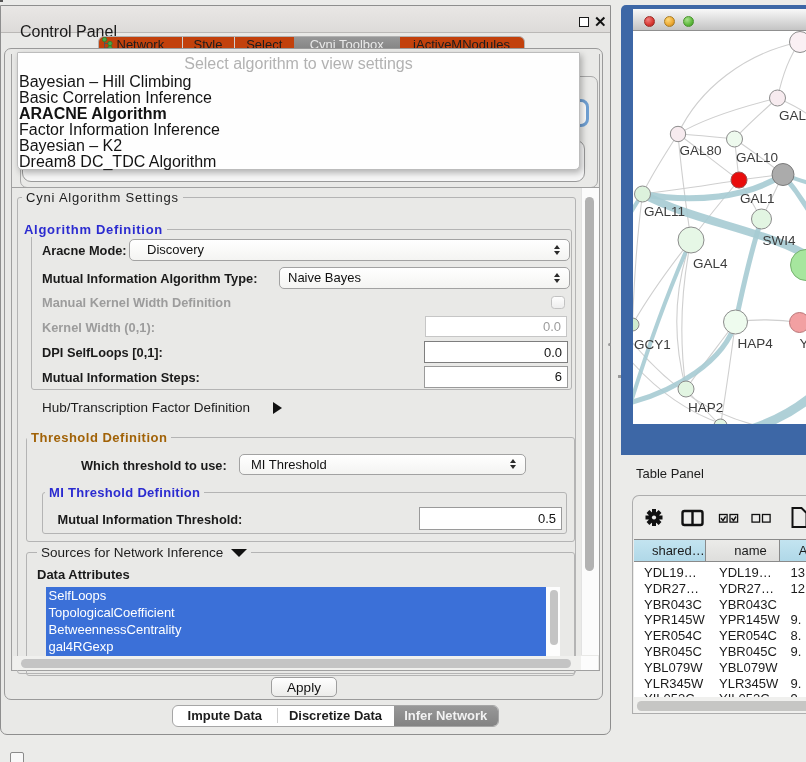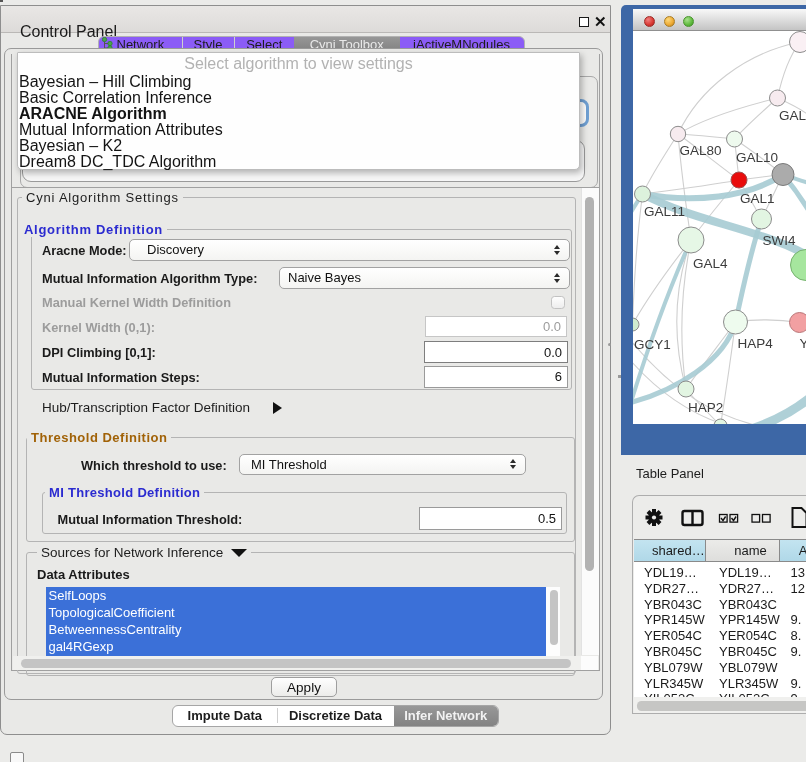--- a/index.html
+++ b/index.html
@@ -24,21 +24,21 @@
 <div class="abs" style="left:0px; top:0px; width:3px; height:2px; background:#555;"></div>
 
 <div class="abs" id="cpwin" style="left:0px; top:5px; width:611px; height:730px; background:#e9e9e7; border:1px solid #8e8e8e; border-radius:0 0 7px 7px;">
 
   <div class="abs" style="left:0; top:0; width:609px; height:27px; background:linear-gradient(#e9e7e5,#dddbd9); border-bottom:1px solid #bab8b6;">
     <div class="abs" style="left:19px; top:0; height:27px; line-height:27px; font-size:16px; color:#1a1a1a;margin-top:12px;">Control Panel</div>
     <div class="abs" style="left:578px; top:10.5px; width:10px; height:10px; border:1.5px solid #1a1a1a; background:#fff;"></div>
     <div class="abs" style="left:593px; top:7px; font-size:15px; font-weight:900; color:#111;">✕</div>
   </div>
 
-  <div class="abs" id="toptabs" style="left:96.5px; top:30px; width:427px; height:21px; background:#8b5cf6; border:1px solid #b2b2b2; border-radius:6px; display:flex; font-size:13px; color:#1d1d1d; align-items:center; overflow:hidden; padding-bottom:5px;">
+  <div class="abs" id="toptabs" style="left:96.5px; top:30px; width:427px; height:21px; background:#c2410c; border:1px solid #b2b2b2; border-radius:6px; display:flex; font-size:13px; color:#1d1d1d; align-items:center; overflow:hidden; padding-bottom:5px;">
     <div style="width:83px; height:100%; display:flex; align-items:center; justify-content:flex-start; padding-left:3px;">
       <svg width="11" height="14" viewBox="0 0 11 14" style="margin-right:4px;">
         <path d="M2.5 3 L2.5 11 M2.5 6.5 L7.5 6.5 M2.5 11 L7.5 11" stroke="#555" stroke-width="1" fill="none"></path>
         <circle cx="2.5" cy="2.5" r="2.2" fill="#49a549" stroke="#2c7a2c" stroke-width="0.7"></circle>
         <circle cx="8" cy="6.5" r="2.2" fill="#49a549" stroke="#2c7a2c" stroke-width="0.7"></circle>
         <circle cx="8" cy="11" r="2.2" fill="#49a549" stroke="#2c7a2c" stroke-width="0.7"></circle>
       </svg>
       <span>Network</span>
     </div>
     <div style="width:1px; height:15px; background:#cfcfcf;"></div>
@@ -84,21 +84,21 @@
           <div class="d"></div>
         </div>
     </div>
 
     <div class="lbl dis abs" style="left:41px; top:289px;">Manual Kernel Width Definition</div>
     <div class="abs" style="left:550px; top:290px; width:13.5px; height:13px; border:1.5px solid #c2c2c2; border-radius:3.5px; background:linear-gradient(#fefefe,#ededed);"></div>
 
     <div class="lbl dis abs" style="left:41px; top:313.5px;">Kernel Width (0,1):</div>
     <div class="field" style="left:424px; top:310px; width:142px; height:21px; border:1px solid #c6c6c6; color:#9c9c9c;">0.0</div>
 
-    <div class="lbl abs" style="left:41px; top:339px;">DPI Climbing [0,1]:</div>
+    <div class="lbl abs" style="left:41px; top:339px;">DPI SelfLoops [0,1]:</div>
     <div class="field" style="left:423px; top:335px; width:144px; height:22px; border:1.5px solid #7e7e7e;">0.0</div>
 
     <div class="lbl abs" style="left:41px; top:363.5px;">Mutual Information Steps:</div>
     <div class="field" style="left:423px; top:360px; width:144px; height:21.5px; border:1px solid #9a9a9a;">6</div>
 
     <div class="abs" style="left:41px; top:394px; font-size:13.5px; color:#1d1d1d; white-space:nowrap;">Hub/Transcription Factor Definition</div>
     <div class="abs" style="left:272px; top:395.5px; width:0; height:0; border-left:9.5px solid #111; border-top:6.5px solid transparent; border-bottom:6.5px solid transparent;"></div>
 
     <div class="grp" style="left:24.5px; top:431px; width:549px; height:104.5px;"></div>
     <div class="gl" style="left:26px; top:424px; color:#a16207; font-weight:bold; letter-spacing:0.5px;">Threshold Definition</div>
@@ -144,21 +144,21 @@
     <div style="width:116px; height:100%; display:flex; align-items:center; justify-content:center;">Discretize Data</div>
     <div style="flex:1; height:100%; display:flex; align-items:center; justify-content:center; background:linear-gradient(#989898,#838383); color:#f2f2f2;">Infer Network</div>
   </div>
 </div>
 
 <div class="abs" id="popup" style="left:17px; top:52px; width:563px; height:118px; background:#fefefe; border:1px solid #bcbcbc; border-radius:1px 1px 5px 5px; box-shadow:2px 3px 6px rgba(0,0,0,0.28); z-index:50; font-size:16px; color:#131313;">
   <div style="height:21px; line-height:22px; text-align:center; color:#b2b2b2;">Select algorithm to view settings</div>
   <div style="height:16px; line-height:16px; padding-left:1px;">Bayesian – Hill Climbing</div>
   <div style="height:16px; line-height:16px; padding-left:1px;">Basic Correlation Inference</div>
   <div style="height:16px; line-height:16px; padding-left:1px; font-weight:bold;">ARACNE Algorithm</div>
-  <div style="height:16px; line-height:16px; padding-left:1px;">Mutual Information Attributes</div>
+  <div style="height:16px; line-height:16px; padding-left:1px;">Factor Information Inference</div>
   <div style="height:16px; line-height:16px; padding-left:1px;">Bayesian – K2</div>
   <div style="height:16px; line-height:16px; padding-left:1px;">Dream8 DC_TDC Algorithm</div>
 </div>
 
 <div class="abs" id="netwin" style="left:621px; top:5px; width:185px; height:450px; background:#3d67a6; border-radius:5px 0 0 0;">
   <div class="abs" style="left:12px; top:4px; width:173px; height:22px; background:linear-gradient(#f8f8f8,#c4c4c4); border-bottom:1px solid #909090;">
     <div class="abs" style="left:11px; top:6.5px; width:11px; height:11px; border-radius:50%; background:radial-gradient(circle at 35% 30%, #f08080, #d93832 60%, #a02020); border:0.5px solid #9d2b26;"></div>
     <div class="abs" style="left:30.5px; top:6.5px; width:11px; height:11px; border-radius:50%; background:radial-gradient(circle at 35% 30%, #fcd97c, #eda933 60%, #b47a1e); border:0.5px solid #ab7d22;"></div>
     <div class="abs" style="left:50px; top:6.5px; width:11px; height:11px; border-radius:50%; background:radial-gradient(circle at 35% 30%, #a8e08c, #5fba3d 60%, #3f8c28); border:0.5px solid #49942e;"></div>
   </div>

